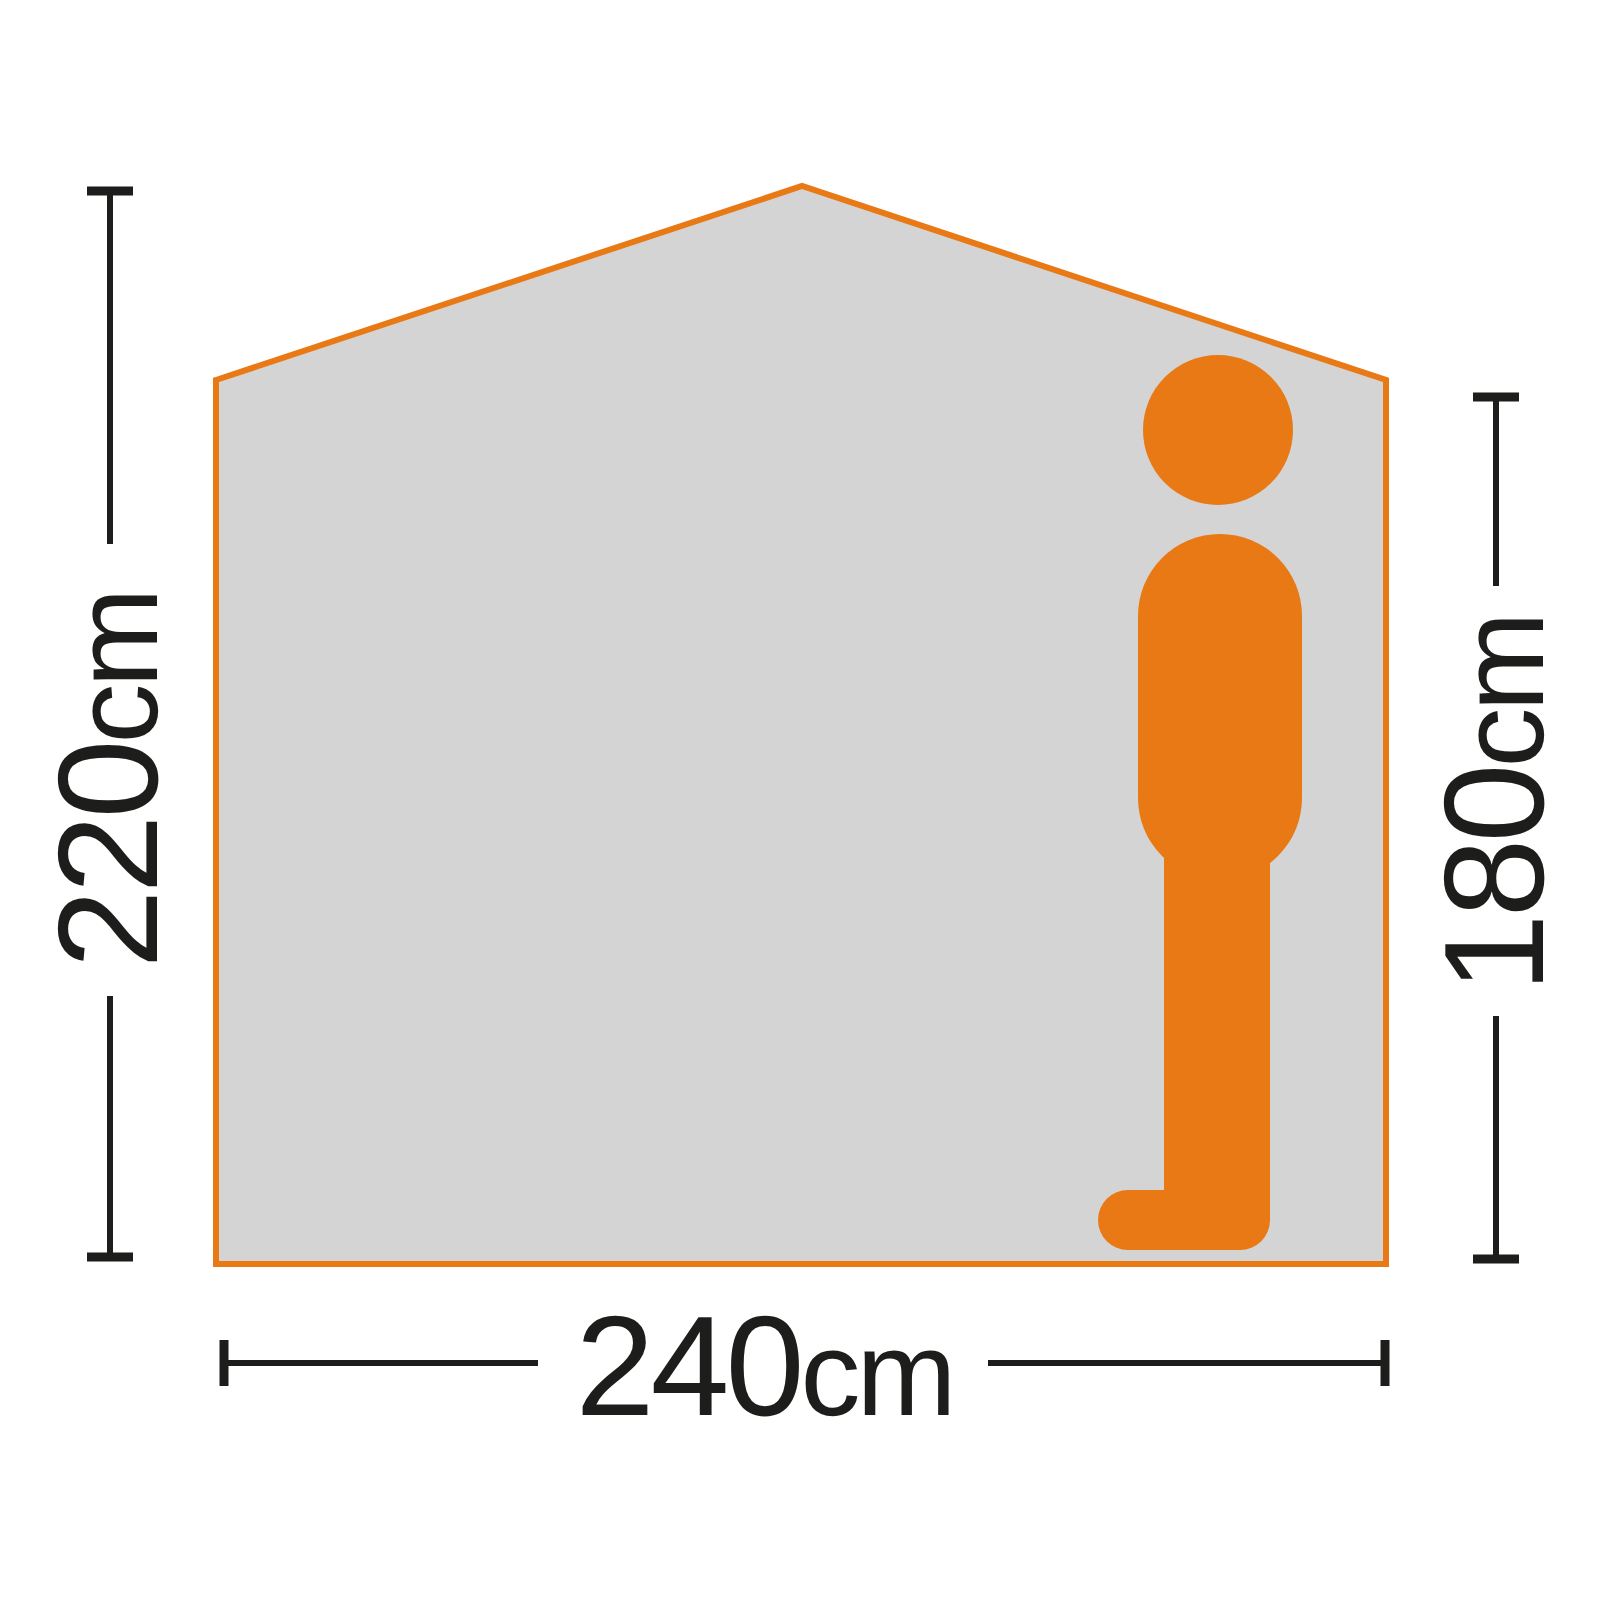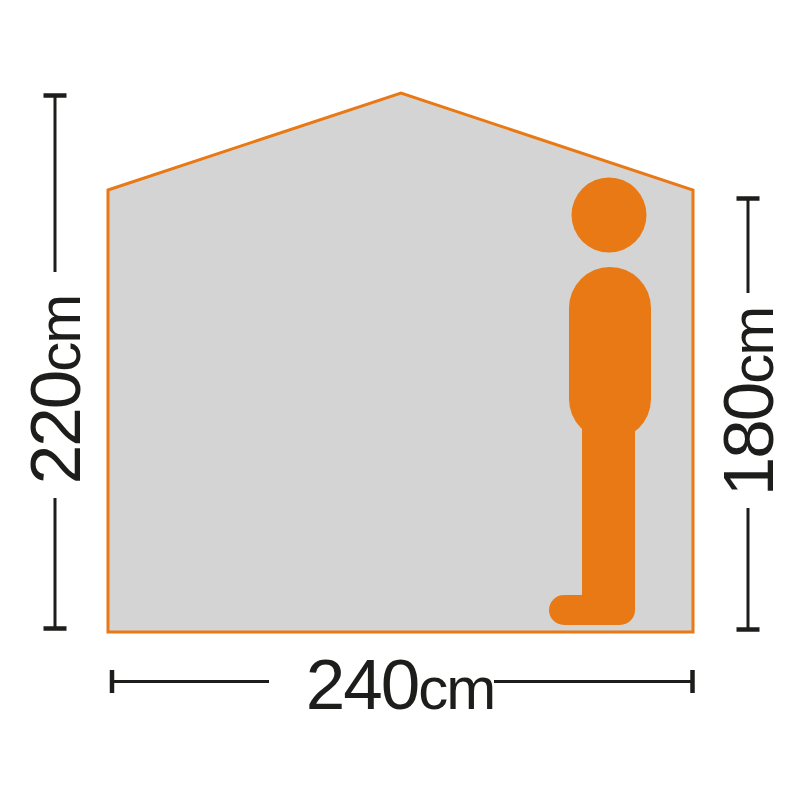--- a/index.html
+++ b/index.html
@@ -75,17 +75,17 @@
   </svg>
 
   <div class="dim-label vertical" style="left:55px; top:390px;">
     <span class="val">220</span><span class="unit">cm</span>
   </div>
 
   <div class="dim-label vertical" style="left:748px; top:402px;">
     <span class="val">180</span><span class="unit">cm</span>
   </div>
 
-  <div class="dim-label" style="left:400px; top:684px;">
+  <div class="dim-label" style="left:382px; top:684px;">
     <span class="val">240</span><span class="unit">cm</span>
   </div>
 
 </div>
 
 </body></html>

